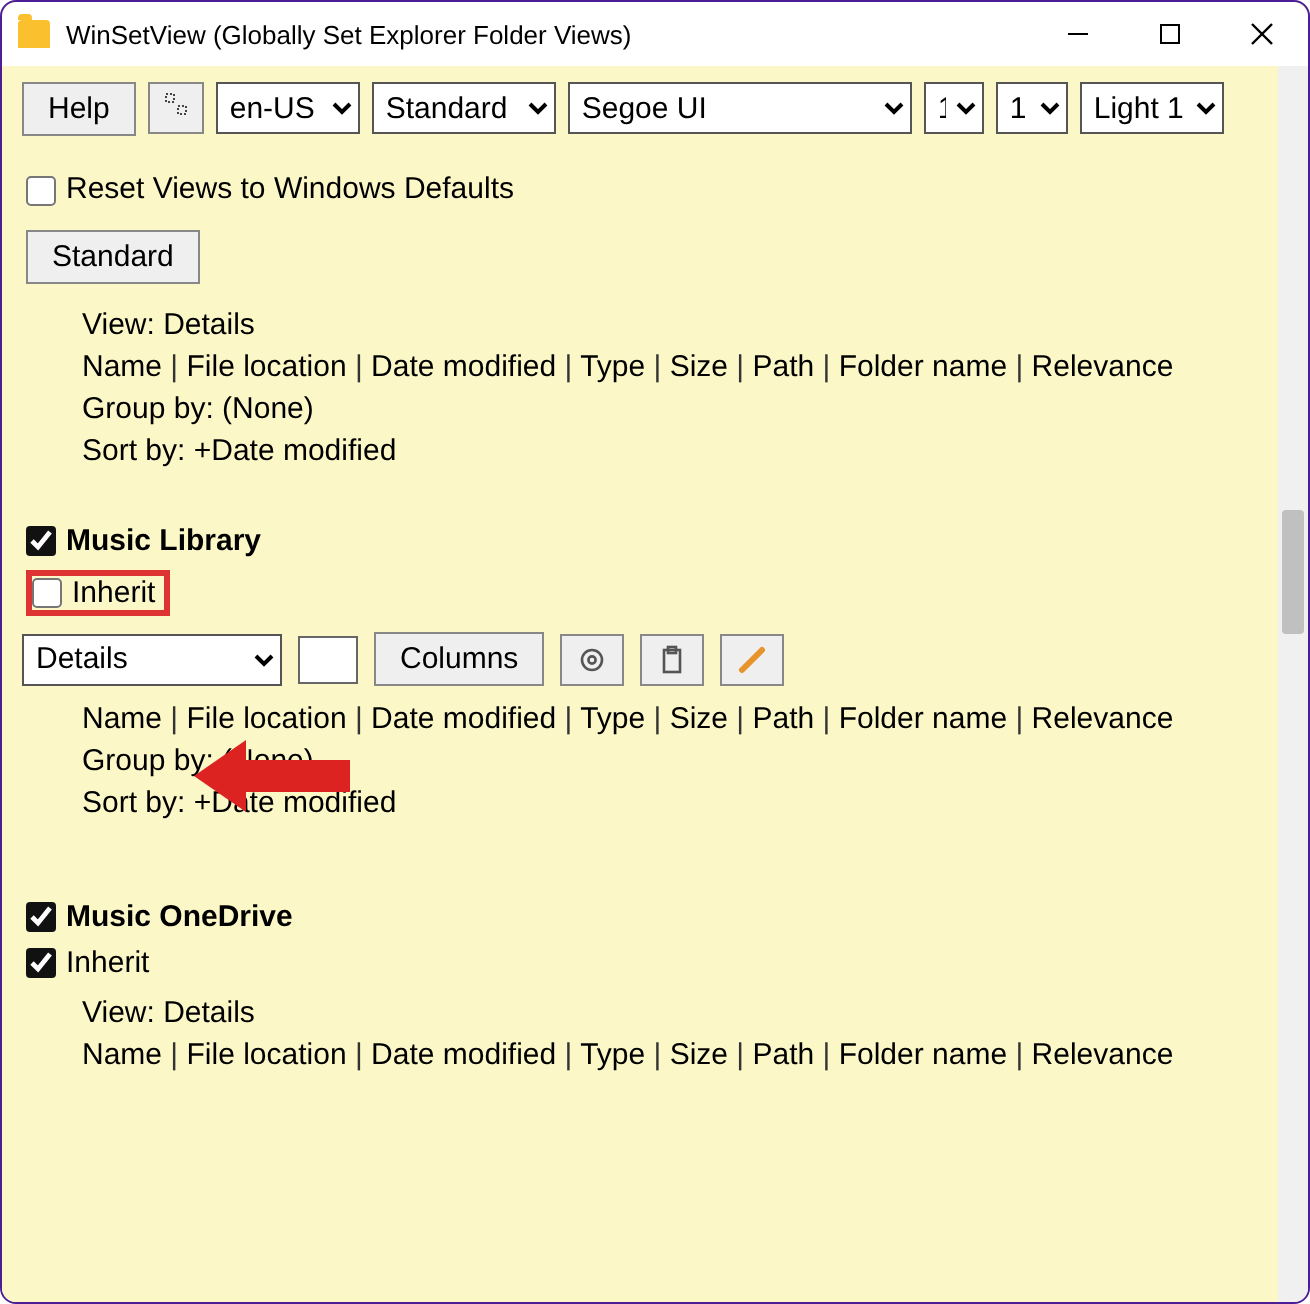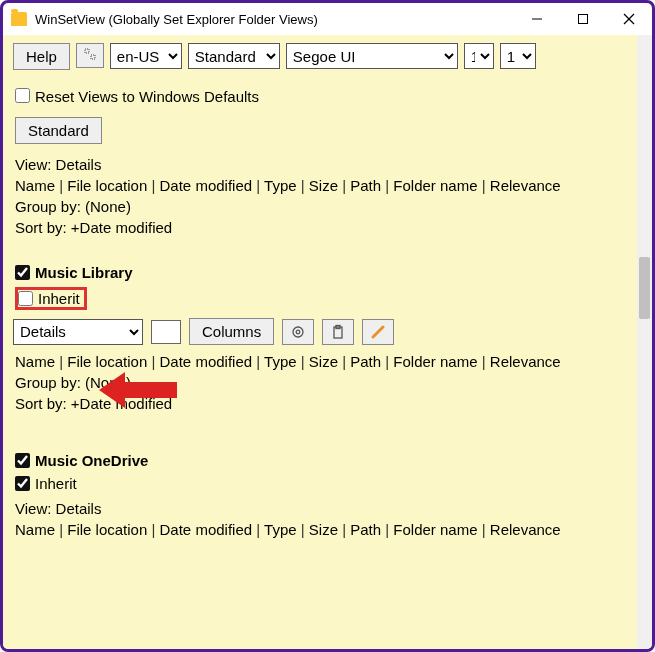--- a/index.html
+++ b/index.html
@@ -1,36 +1,36 @@
 <!DOCTYPE html>
 <html><head>
 <meta charset="utf-8">
 <style>
 * { box-sizing: border-box; margin: 0; padding: 0; }
 html, body { width: 655px; height: 652px; overflow: hidden; font-family: "Segoe UI", Tahoma, sans-serif; font-size: 15px; background: #fff; }
-.window { width: 655px; height: 652px; border: 3px solid #4c1d95; border-radius: 8px; overflow: hidden; display: flex; flex-direction: column; background: #f7f3d7; }
+.window { width: 655px; height: 652px; border: 1px solid #4c1d95; border-radius: 8px; overflow: hidden; display: flex; flex-direction: column; background: #f7f3d7; }
 .titlebar { height: 32px; background: #fff; display: flex; align-items: center; padding-left: 8px; border-top-left-radius: 8px; border-top-right-radius: 8px; }
 .titlebar .app-icon { width: 16px; height: 14px; background: #fbc02d; border-radius: 2px 2px 0 0; margin-right: 8px; position: relative; }
 .titlebar .app-icon::before { content:""; position:absolute; top:-3px; left:0; width:7px; height:3px; background:#fbc02d; border-radius:2px 2px 0 0; }
 .titlebar .title { font-size: 13px; color: #000; flex: 0 0 auto; }
 .winbtns { margin-left: auto; display: flex; }
 .winbtn { width: 46px; height: 32px; display: flex; align-items: center; justify-content: center; color: #000; font-size: 12px; }
 .winbtn svg { width: 12px; height: 12px; }
 .client { flex: 1; display: flex; position: relative; }
 .content { flex: 1; background: #fcf7c7; overflow: hidden; position: relative; }
 .scrollbar { width: 15px; background: #f0f0f0; position: relative; }
 .thumb { position: absolute; left: 2px; right: 2px; top: 222px; height: 62px; background: #c0c0c0; border-radius: 2px; }
 .topbar { display: flex; align-items: flex-start; gap: 6px; padding: 8px 10px; }
 .btn { background: #efefef; border: 1px solid #888; padding: 4px 12px; font-size: 15px; cursor: pointer; }
 .btn.square { padding: 3px 6px; }
 select.sel { background: #fff; border: 1px solid #555; font-size: 15px; height: 26px; padding: 1px 2px; }
-.resetrow { padding: 10px 12px 8px 12px; display: flex; align-items: flex-start; }
+.resetrow { padding: 10px 12px 8px 12px; display: flex; align-items: flex-end; }
 .actionrow { display: flex; gap: 8px; padding: 4px 12px 10px 12px; }
 .inner { padding: 0 4px; }
-.line { padding: 2px 8px; }
+.line { padding: 2px 8px; margin-left: 28px; }
 .columns .sep { color: #333; }
 .columns .lnk { color: #000000; }
 .section-head { display: flex; align-items: center; font-weight: 700; padding: 4px 8px; margin-top: 22px; }
 .section-head input, .resetrow input, .inheritrow input { width: 15px; height: 15px; margin-right: 5px; accent-color: #111; }
 .inheritrow { display: flex; align-items: center; padding: 2px 8px 6px 8px; }
 .inheritbox { border: 3px solid #d33; display: inline-flex; align-items: center; padding: 0px 4px 0px 0px; }
 .rowctrls { display: flex; align-items: center; gap: 8px; padding: 2px 6px 6px 6px; }
 .smallbox { width: 30px; height: 24px; border: 1px solid #666; background: #fff; }
 .iconbtn { width: 32px; height: 26px; border: 1px solid #888; background: #efefef; display:flex; align-items:center; justify-content:center; }
 .iconbtn svg { width: 16px; height: 16px; }
@@ -73,20 +73,21 @@
         <button class="btn">Help</button>
         <button class="btn square"><svg width="14" height="14" viewBox="0 0 14 14">
               <rect x="2" y="2" width="4" height="4" fill="none" stroke="#444" stroke-dasharray="1 1"></rect>
               <rect x="8" y="8" width="4" height="4" fill="none" stroke="#444" stroke-dasharray="1 1"></rect>
             </svg></button>
         <select class="sel" style="width:72px"><option>en-US</option></select>
         <select class="sel" style="width:92px"><option>Standard</option></select>
         <select class="sel" style="width:172px"><option>Segoe UI</option></select>
         <select class="sel" style="width:30px"><option>11</option></select>
         <select class="sel" style="width:36px"><option>1</option></select>
+        <select class="sel" style="width:72px"><option>Light 1</option></select>
       </div>
 
       <div class="resetrow">
         <input type="checkbox" style="">
         <span>Reset Views to Windows Defaults</span>
       </div>
 
       <div class="actionrow">
         <button class="btn">Standard</button>
       </div>

